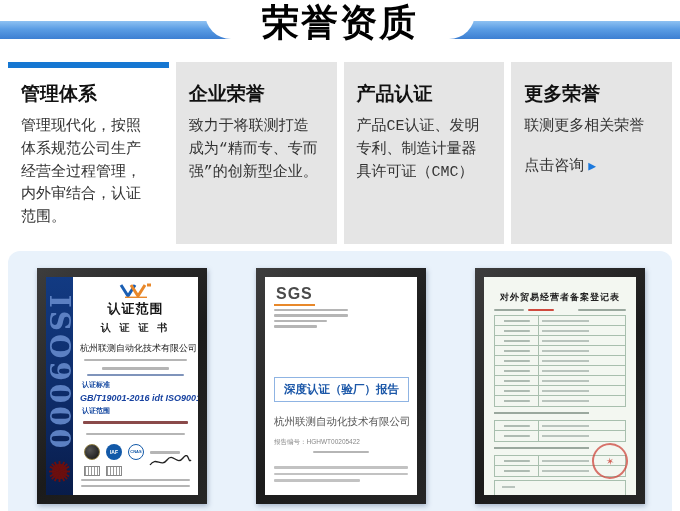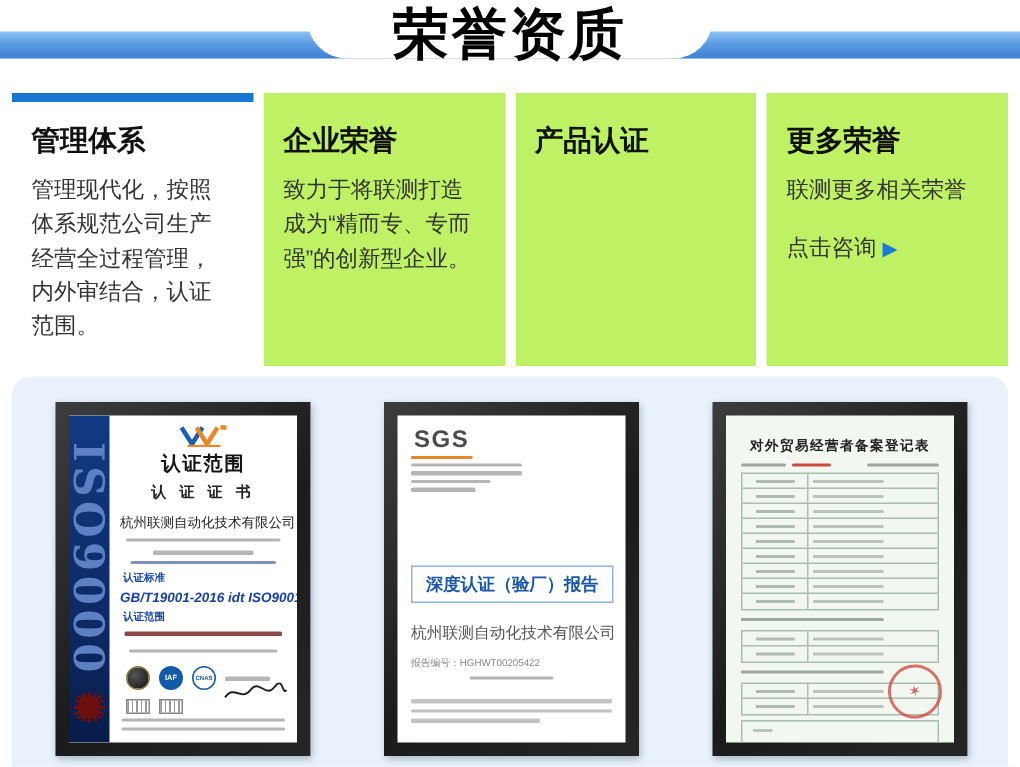--- a/index.html
+++ b/index.html
@@ -19,22 +19,22 @@
   .notch {
     position:absolute; top:0; left:205px; width:270px; height:39px;
     background:#fff; border-radius:0 0 26px 26px;
   }
   .page-title {
     position:absolute; top:0; left:0; width:100%; text-align:center;
     font-size:37px; line-height:46px; font-weight:700; color:#000000;
     letter-spacing:2px;
   }
   
-  .tabs { display:flex; gap:7px; padding:6px 8px 0 8px; }
-  .tab { flex:1; min-height:137px; background:#bef264; position:relative; padding:0 13px 14px 13px; }
+  .tabs { display:flex; gap:7px; padding:6px 8px 0 8px;font-family:Liberation Mono, monospace; }
+  .tab { flex:1; min-height:137px; background:#e5e5e5; position:relative; padding:0 13px 14px 13px; }
   .tab-bar { height:6px; margin:0 -13px; background:transparent; }
   .tab.active { background:#ffffff; }
   .tab.active .tab-bar { background:#1677d2; }
   .tab h3 { margin:13px 0 9px 0; font-size:19px; color:#111; font-weight:700; }
   .tab p  { margin:0; font-size:15px; line-height:1.52; color:#333; }
   .consult { display:inline-block; margin-top:17px; font-size:15px; color:#333; cursor:pointer; text-decoration:none; }
   .consult .arrow { color:#1c79dd; font-size:13px; margin-left:4px; }
   
   .panel {
     margin:7px 8px 0 8px; height:296px; background:#e9f2fb; border-radius:12px;
@@ -131,20 +131,21 @@
 
   <div class="tab">
     <div class="tab-bar"></div>
     <h3>企业荣誉</h3>
     <p>致力于将联测打造成为“精而专、专而强”的创新型企业。</p>
   </div>
 
   <div class="tab">
     <div class="tab-bar"></div>
     <h3>产品认证</h3>
+    <p>产品CE认证、发明专利、制造计量器具许可证（CMC）</p>
   </div>
 
   <div class="tab">
     <div class="tab-bar"></div>
     <h3>更多荣誉</h3>
     <p>联测更多相关荣誉</p>
     <a class="consult"><span>点击咨询</span><span class="arrow">▶</span></a>
   </div>
 </div>
 

